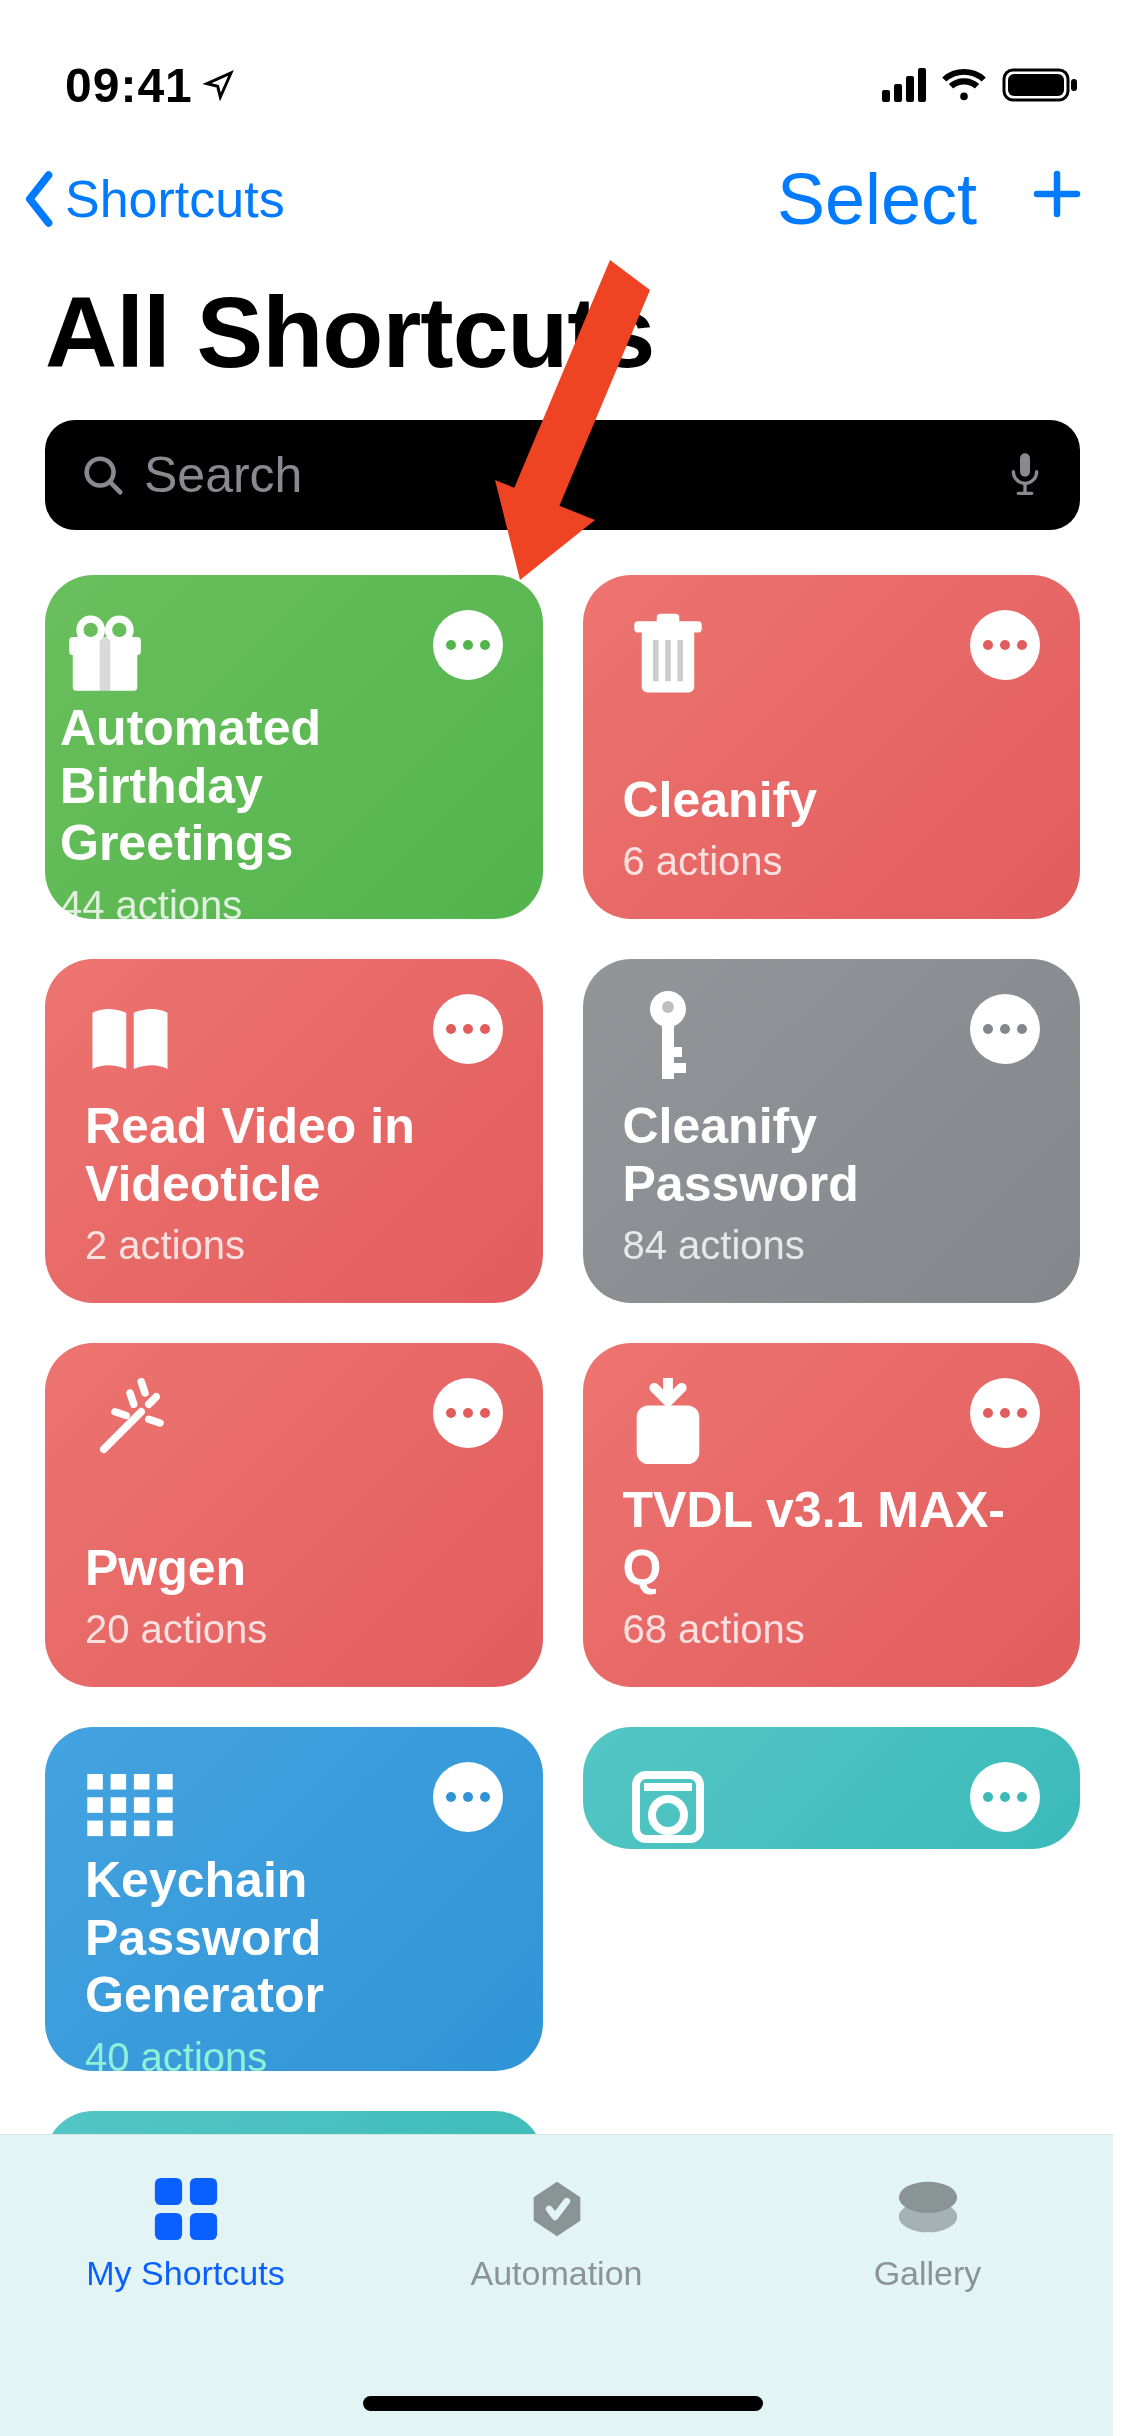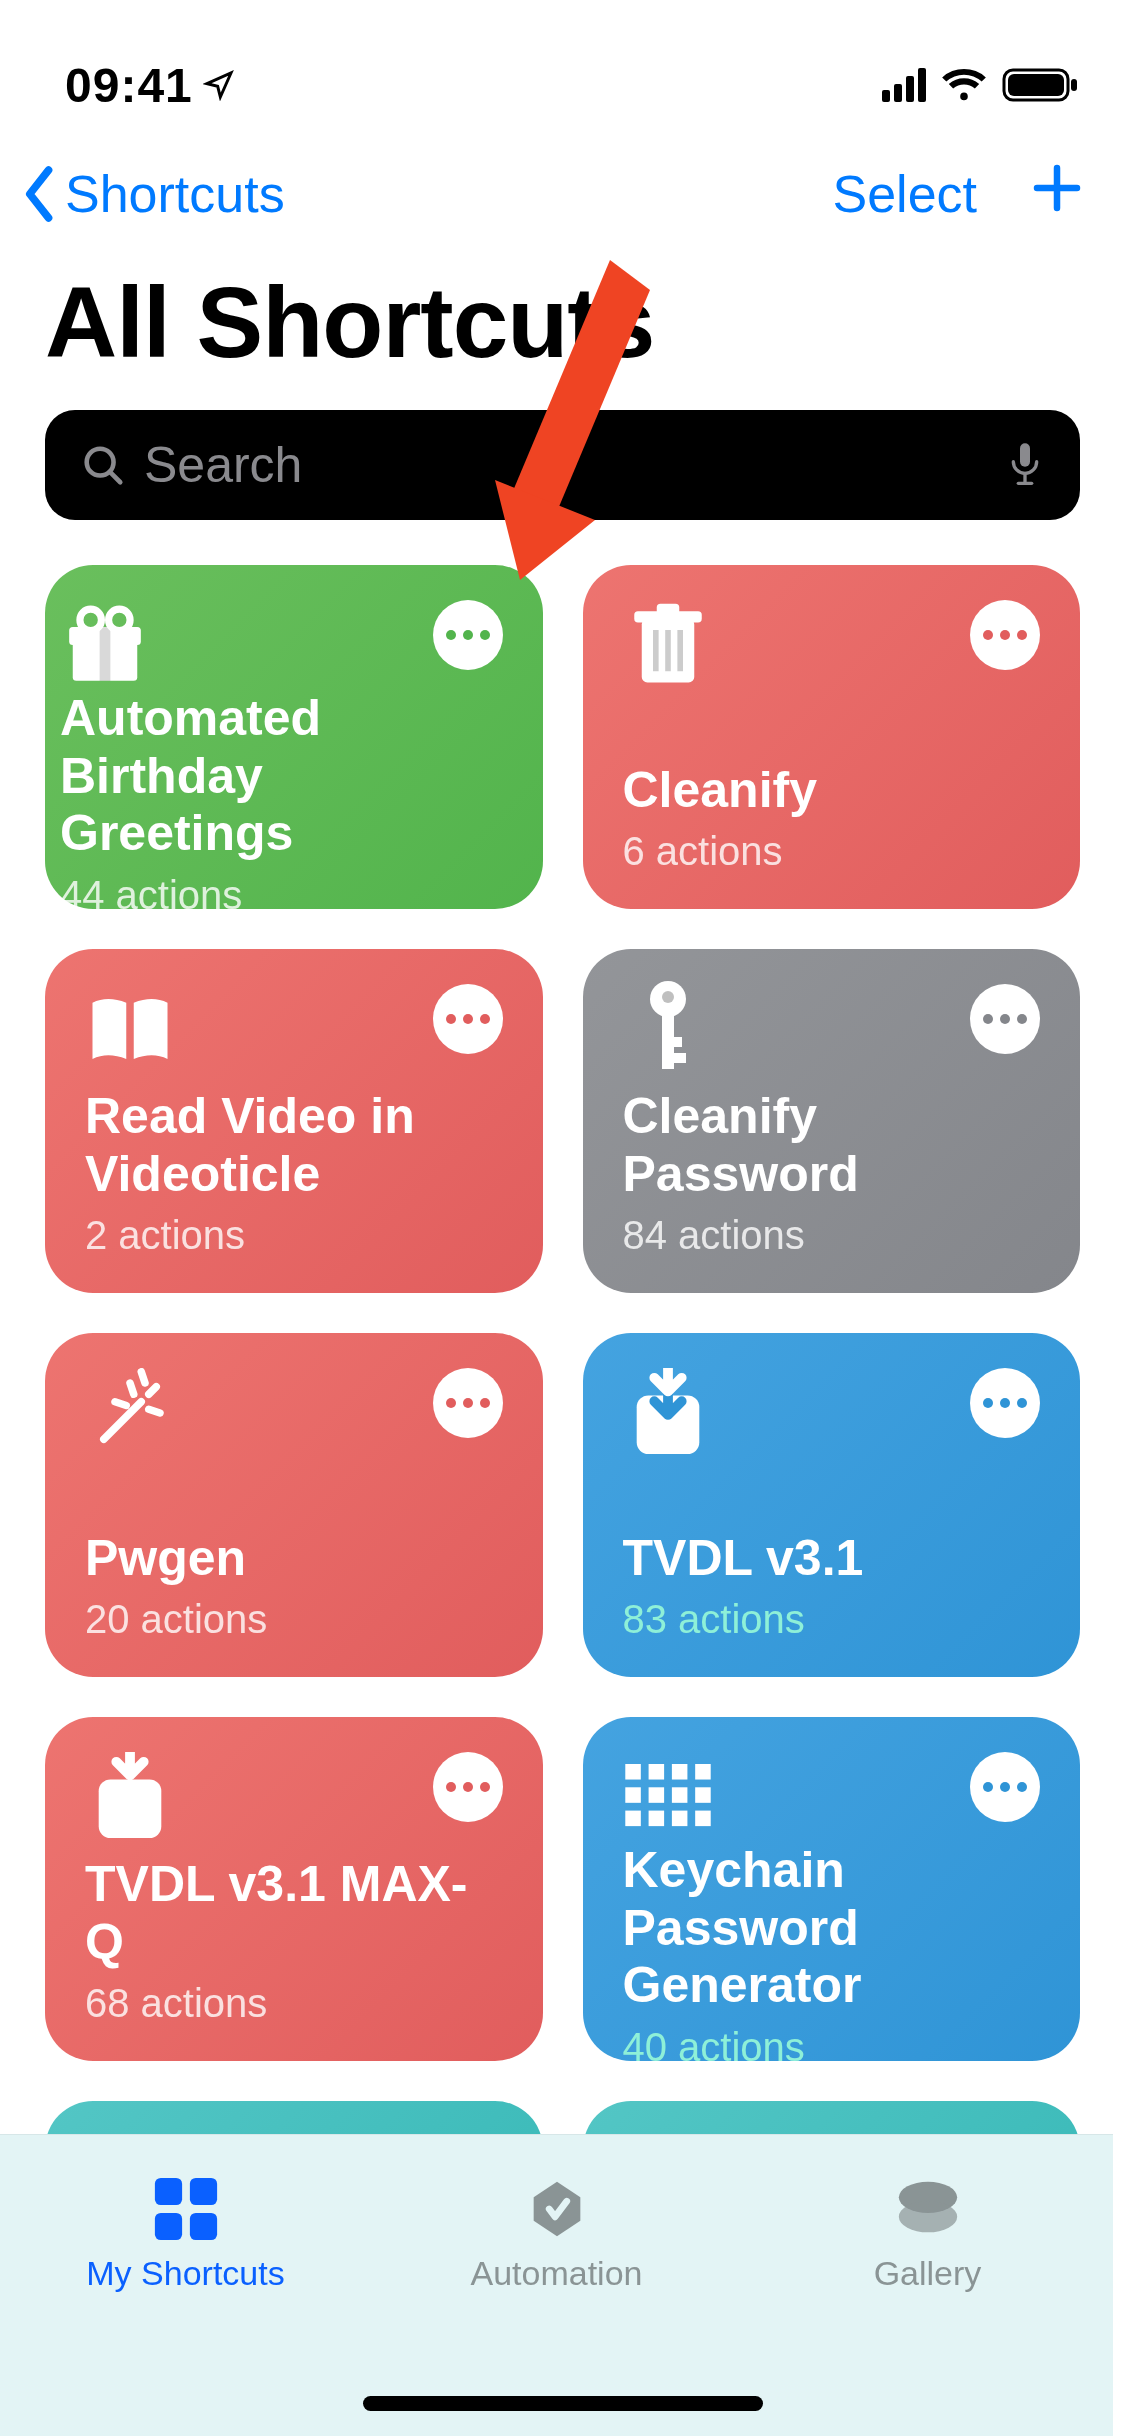--- a/index.html
+++ b/index.html
@@ -12,21 +12,21 @@
   .status-right { display: flex; align-items: center; gap: 15px; }
   .signal-bars { display: flex; align-items: flex-end; gap: 4px; }
   .signal-bars span { width: 8px; background: #000; border-radius: 2px; }
   .signal-bars span:nth-child(1){height:12px;} .signal-bars span:nth-child(2){height:18px;}
   .signal-bars span:nth-child(3){height:26px;} .signal-bars span:nth-child(4){height:34px;}
 
   
   .nav-bar { display: flex; align-items: center; justify-content: space-between; padding: 18px 38px 10px 20px; }
   .nav-back { display: flex; align-items: center; color: #007aff; font-size: 52px; }
   .nav-back-label { margin-left: 5px; }
-  .nav-right { display: flex; align-items: center; gap: 50px; color: #007aff; font-size: 52px; }
+  .nav-right { display: flex; align-items: center; gap: 50px; color: #007aff; font-size: 72px; }
   .plus-btn svg { width: 60px; height: 60px; }
 
   
   .page-title { font-size: 100px; font-weight: 700; padding: 25px 45px 30px 45px; letter-spacing: -1px; }
 
   
   .search-wrap { margin: 0 45px; background: #000000; border-radius: 30px; height: 110px; display: flex; align-items: center; padding: 0 35px; }
   .search-input { flex: 1; border: none; background: transparent; font-size: 50px; color: #8a8a8e; margin-left: 18px; outline: none; }
   .search-input::placeholder { color: #8a8a8e; }
 
@@ -236,40 +236,20 @@
             <span></span>
             <span></span>
           </div>
       </div>
       <div class="tile-bottom">
         <div class="tile-title">Pwgen</div>
         <div class="tile-sub sub-dim">20 actions</div>
       </div>
     </div>
 
-    <div class="tile c-blue">
-      <div class="tile-top">
-        <div class="tile-icon">
-          <svg width="80" height="90" viewBox="0 0 40 46" fill="#fff">
-              <rect x="4" y="14" width="32" height="30" rx="6"></rect>
-              <path d="M20 2 V24 M13 17 L20 24 L27 17" fill="none" stroke="#2f94d6" stroke-width="5" stroke-linecap="round" stroke-linejoin="round"></path>
-              <path d="M20 2 V24 M13 17 L20 24 L27 17" fill="none" stroke="#fff" stroke-width="5" stroke-linecap="round" stroke-linejoin="round" transform="translate(0,-12)"></path>
-            </svg>
-        </div>
-        <div class="tile-more dots-blue">
-            <span></span>
-            <span></span>
-            <span></span>
-          </div>
-      </div>
-      <div class="tile-bottom">
-        <div class="tile-title">TVDL v3.1</div>
-        <div class="tile-sub sub-teal">83 actions</div>
-      </div>
-    </div>
 
     <div class="tile c-red">
       <div class="tile-top">
         <div class="tile-icon">
           <svg width="80" height="90" viewBox="0 0 40 46" fill="#fff">
               <rect x="4" y="14" width="32" height="30" rx="6"></rect>
               <path d="M20 2 V24 M13 17 L20 24 L27 17" fill="none" stroke="#fff" stroke-width="5" stroke-linecap="round" stroke-linejoin="round" transform="translate(0,-12)"></path>
             </svg>
         </div>
         <div class="tile-more dots-red">

